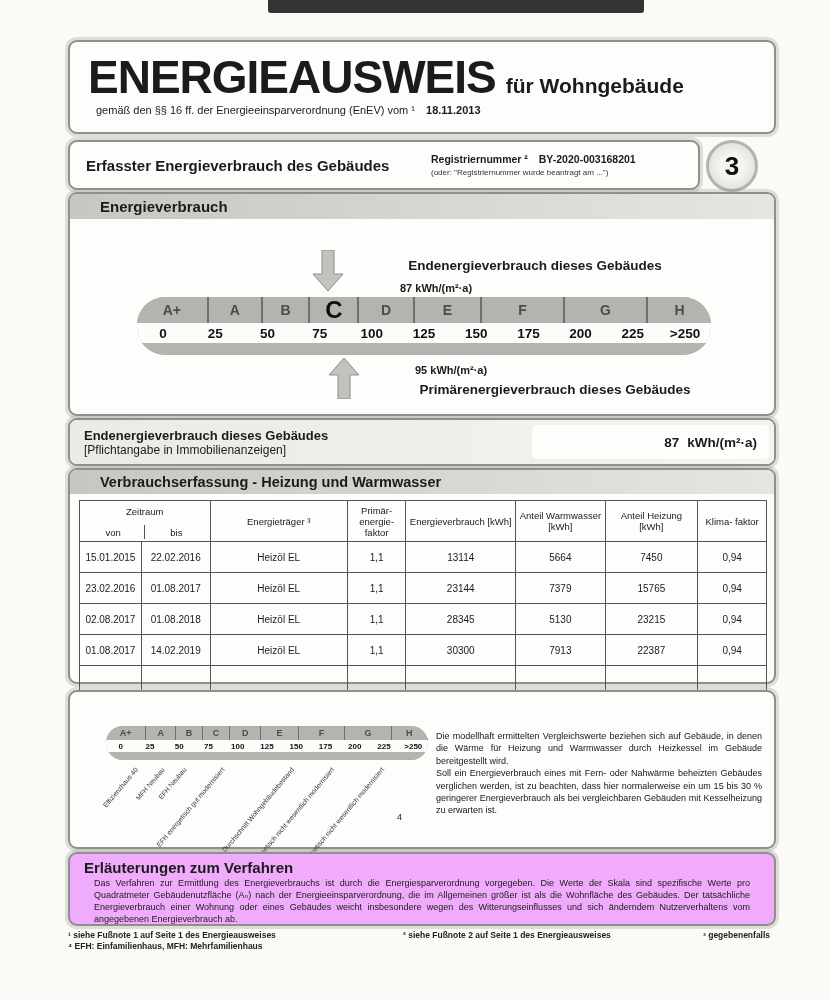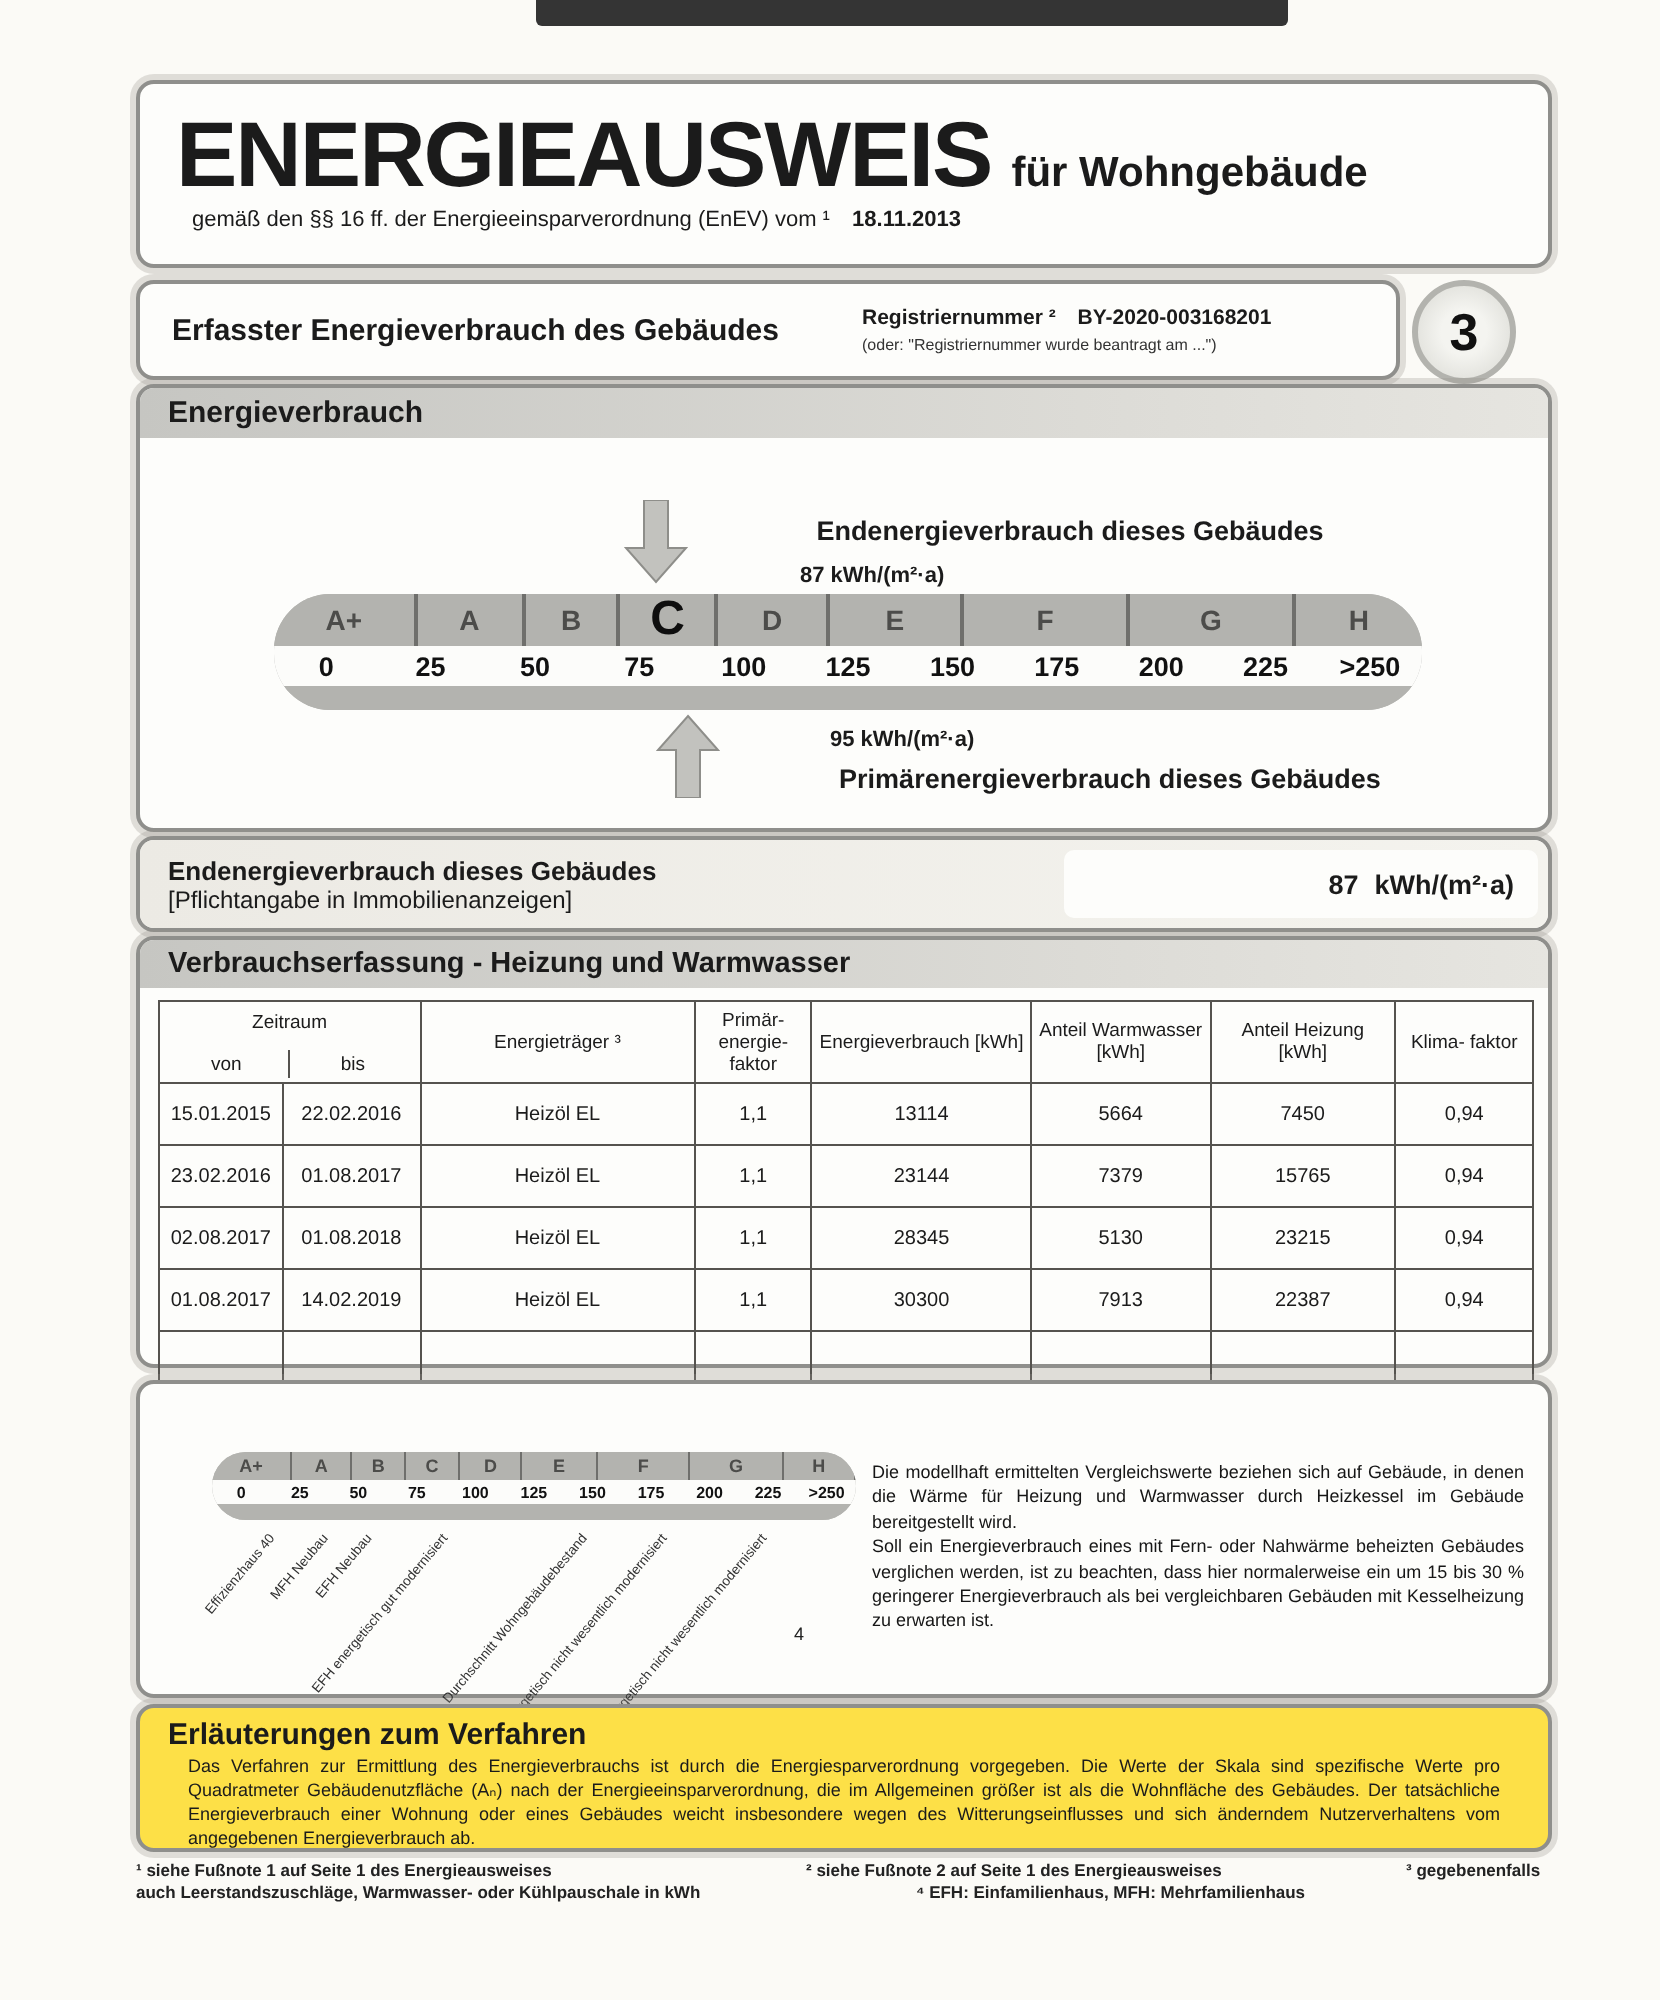--- a/index.html
+++ b/index.html
@@ -14,21 +14,21 @@
   .scan-artifact{position:absolute;left:268px;top:0;width:376px;height:13px;background:#343434;border-radius:0 0 3px 3px;}
 
   .box{
     position:absolute;background:#fdfdfb;
     border:2px solid #8f8f8c;border-radius:9px;
     box-shadow:0 0 0 3px rgba(150,148,140,0.28);
   }
   .band{
     background:linear-gradient(90deg,#c6c6c2,#dddcd7 70%,#e6e5e0);
     border-radius:7px 7px 0 0;
-    padding:4px 14px;font-weight:bold;
+    padding:4px 30px;font-weight:bold;
   }
 
   
   .hdr-title{font-size:46px;font-weight:bold;letter-spacing:-1px;line-height:1;}
   .hdr-sub{font-size:21px;font-weight:bold;margin-left:10px;}
   .hdr-law{font-size:11px;margin-top:4px;}
   .hdr-law b{font-weight:bold;}
 
   
   .cap-flex{display:flex;align-items:center;height:100%;}
@@ -355,30 +355,29 @@
       </div>
 
     <div class="fnmark" style="left:327px;top:120px;">4</div>
 
     <div class="cmp-text" style="left:366px;top:38px;width:326px;">
       <div>Die modellhaft ermittelten Vergleichswerte beziehen sich auf Gebäude, in denen die Wärme für Heizung und Warmwasser durch Heizkessel im Gebäude bereitgestellt wird.</div>
       <div>Soll ein Energieverbrauch eines mit Fern- oder Nahwärme beheizten Gebäudes verglichen werden, ist zu beachten, dass hier normalerweise ein um 15 bis 30 % geringerer Energieverbrauch als bei vergleichbaren Gebäuden mit Kesselheizung zu erwarten ist.</div>
     </div>
   </div>
 
-  <div class="box" style="left:68px;top:852px;width:704px;height:70px;background:#fde047;">
+  <div class="box" style="left:68px;top:852px;width:704px;height:70px;background:#f0abfc;">
     <div class="method-head">Erläuterungen zum Verfahren</div>
     <div class="method-text">Das Verfahren zur Ermittlung des Energieverbrauchs ist durch die Energiesparverordnung vorgegeben. Die Werte der Skala sind spezifische Werte pro Quadratmeter Gebäudenutzfläche (Aₙ) nach der Energieeinsparverordnung, die im Allgemeinen größer ist als die Wohnfläche des Gebäudes. Der tatsächliche Energieverbrauch einer Wohnung oder eines Gebäudes weicht insbesondere wegen des Witterungseinflusses und sich änderndem Nutzerverhaltens vom angegebenen Energieverbrauch ab.</div>
   </div>
 
   <div class="footnotes">
     <div class="fn-row">
       <span class="a">¹ siehe Fußnote 1 auf Seite 1 des Energieausweises</span>
       <span class="b">² siehe Fußnote 2 auf Seite 1 des Energieausweises</span>
       <span class="c">³ gegebenenfalls</span>
     </div>
     <div class="fn-row2">
-      <span class="a">auch Leerstandszuschläge, Warmwasser- oder Kühlpauschale in kWh</span>
       <span>⁴ EFH: Einfamilienhaus, MFH: Mehrfamilienhaus</span>
     </div>
   </div>
 
 </div>
 
 </body></html>

